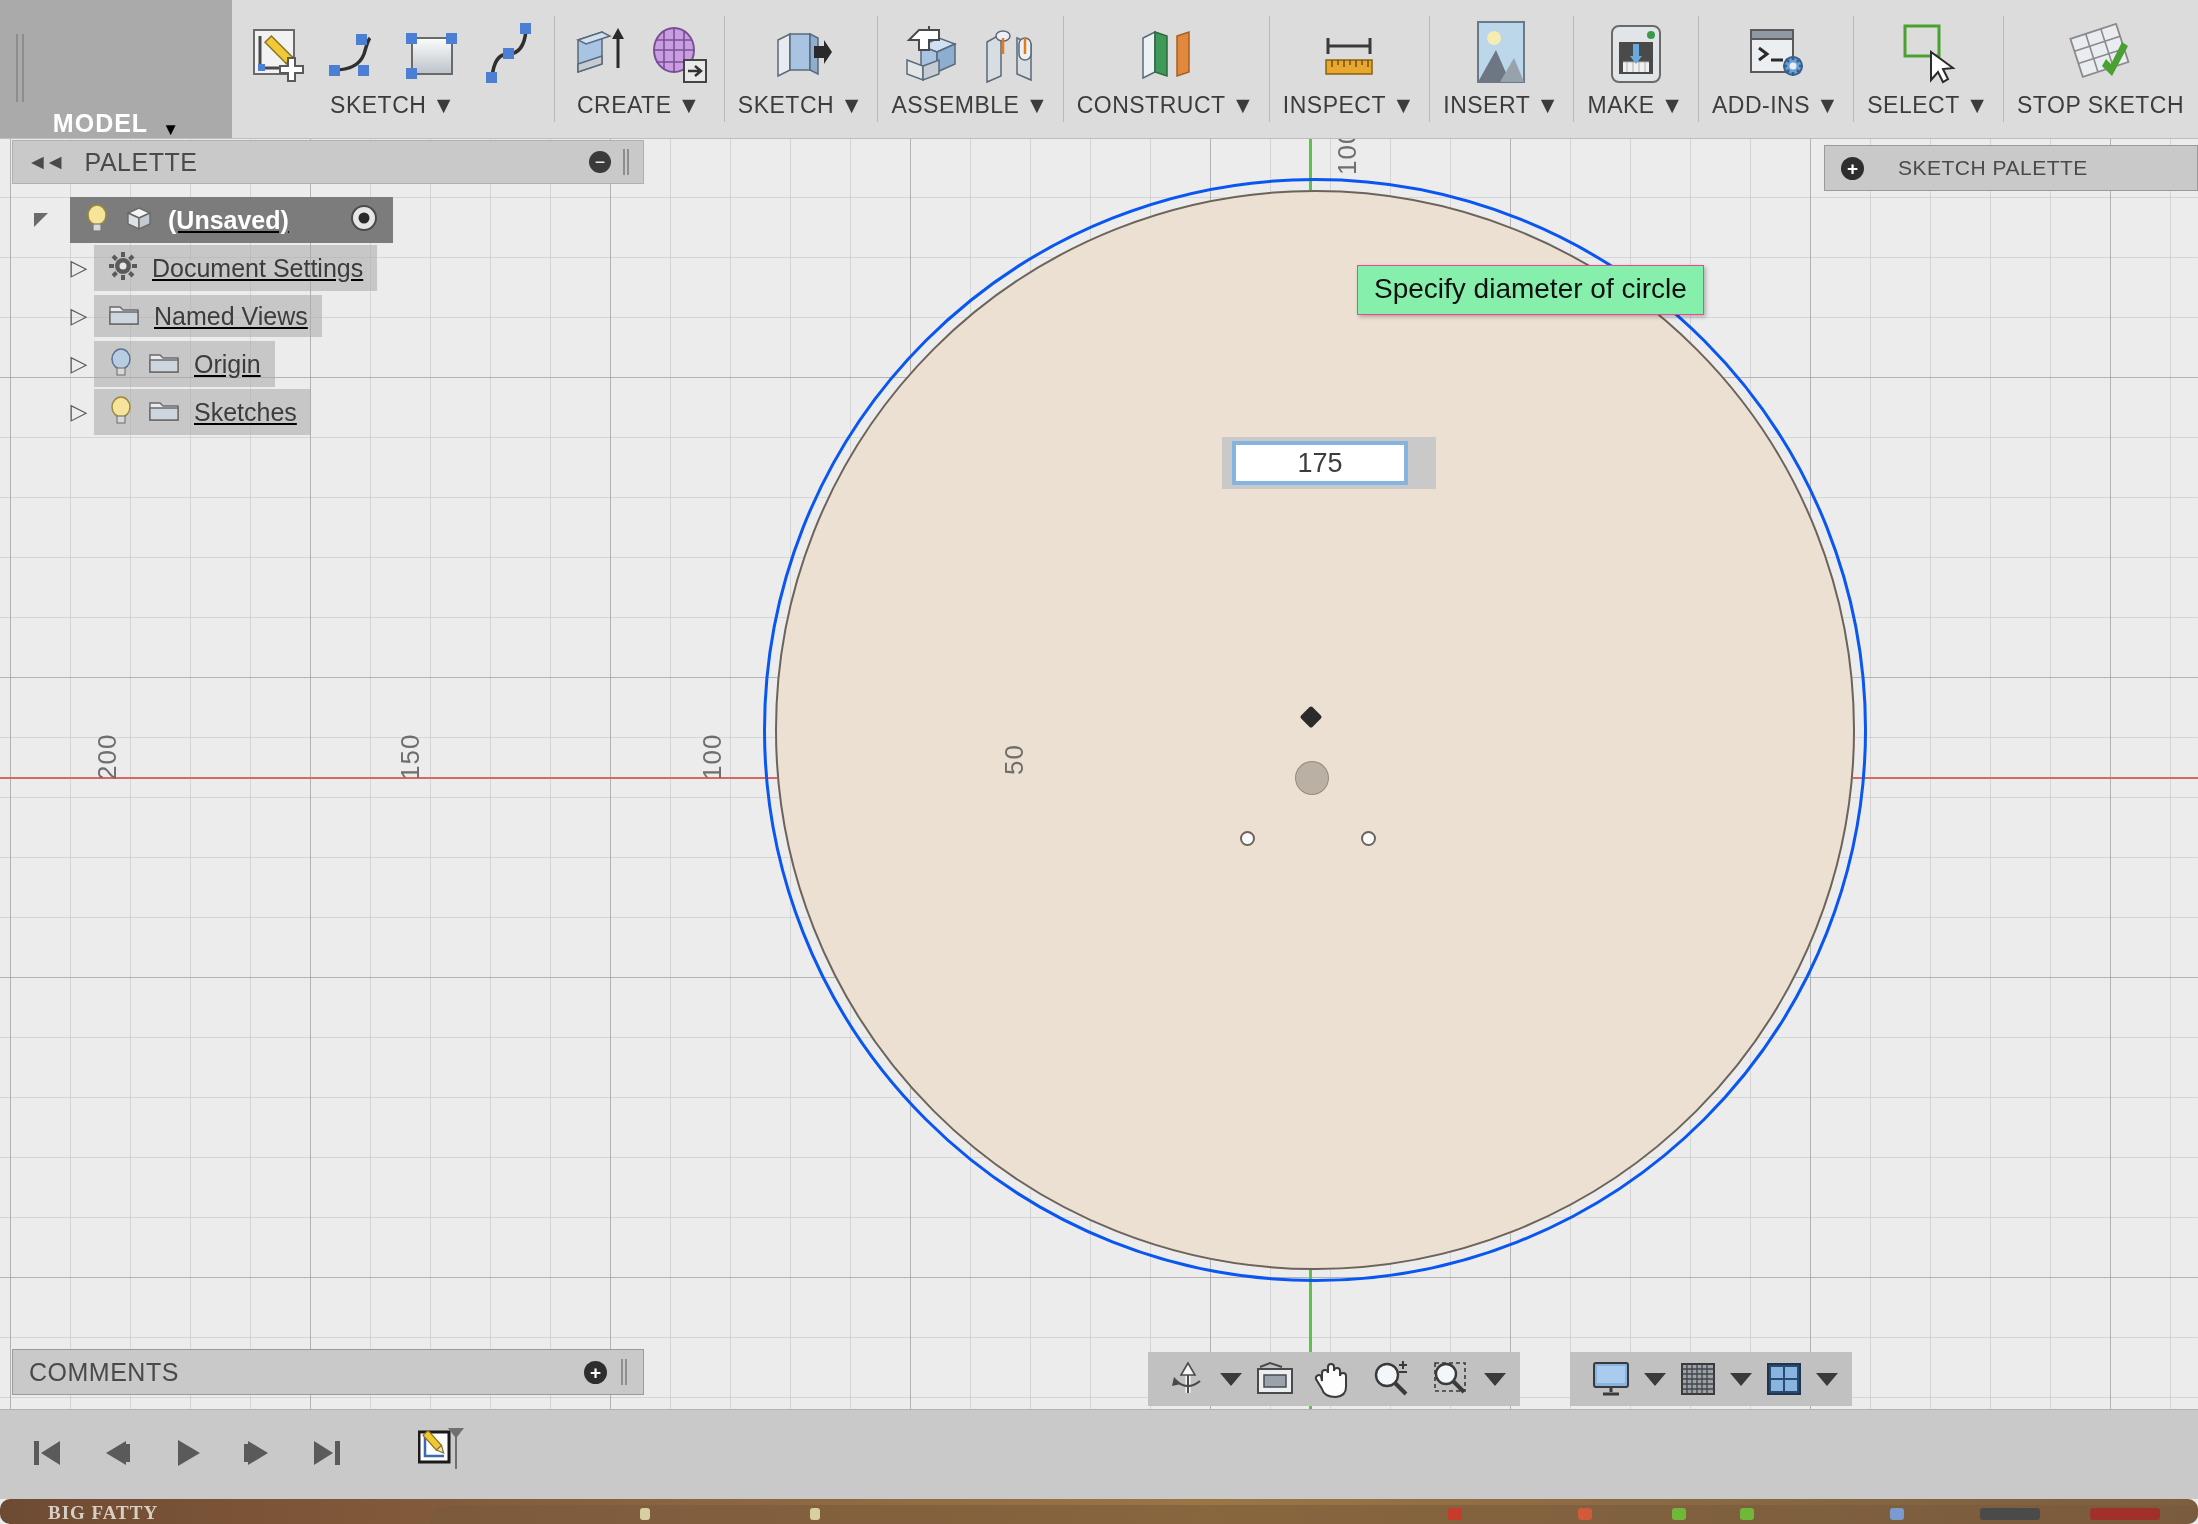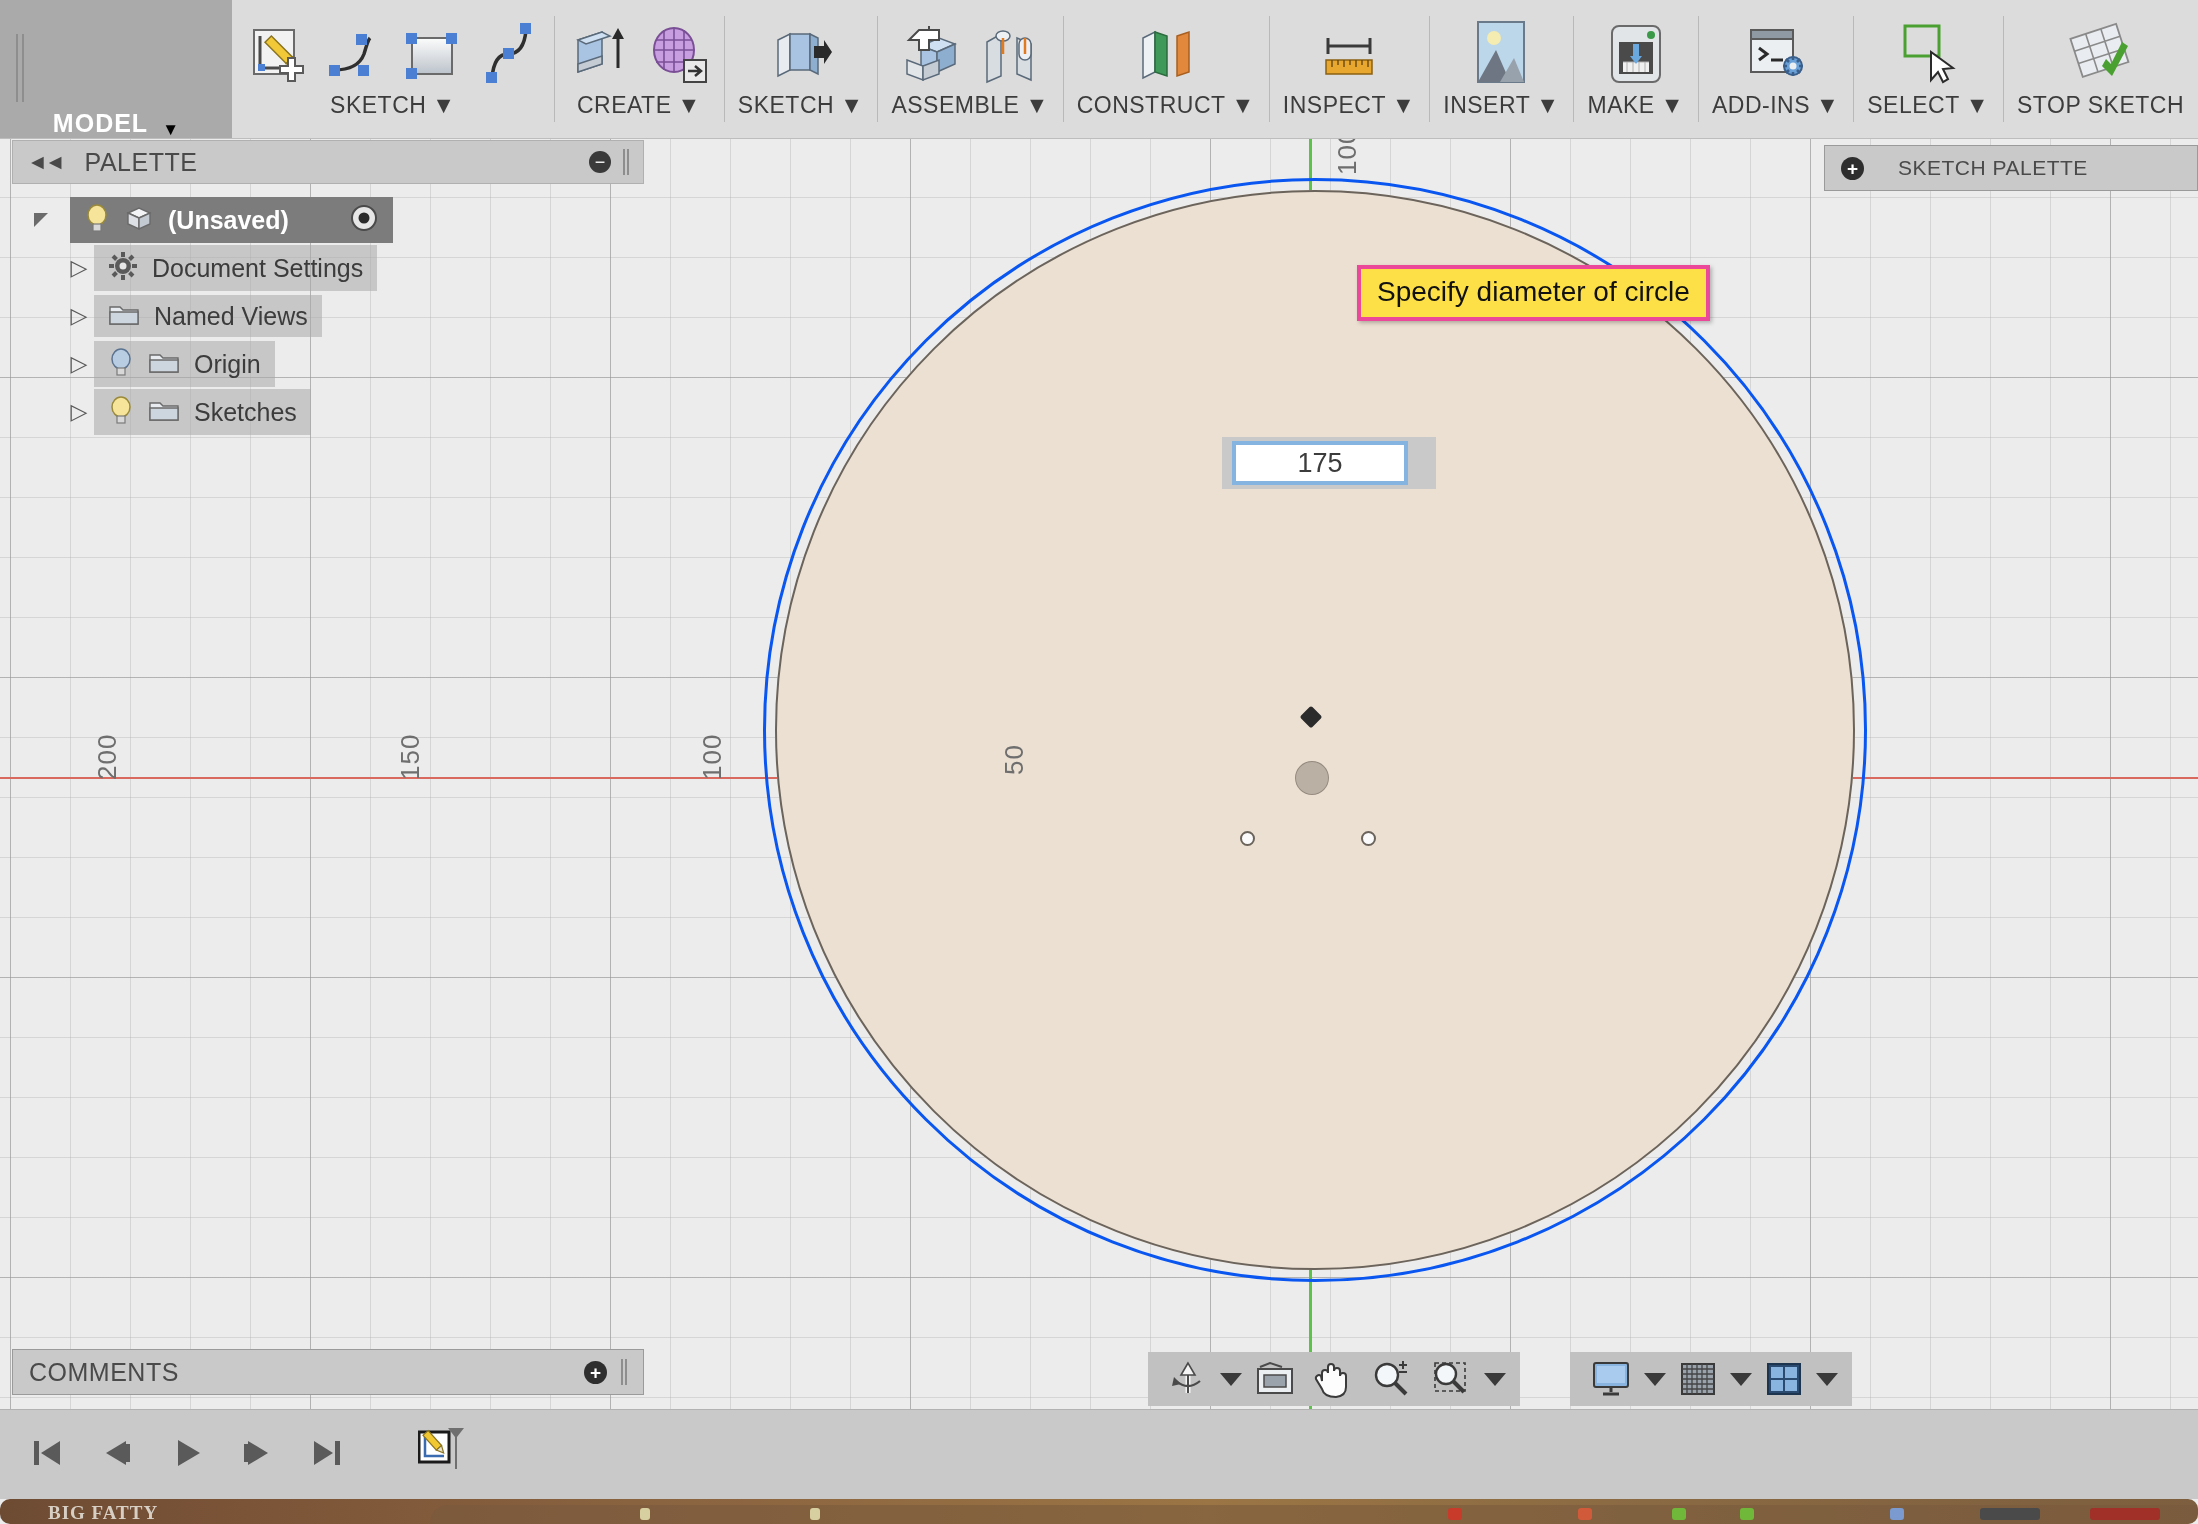--- a/index.html
+++ b/index.html
@@ -143,41 +143,42 @@
   .twisty {
     width:30px; text-align:center; color:#5a5a5a; font-size:22px;
   }
   .tri-open {
     width:0;height:0;border-left:14px solid #6b6b6b;border-bottom:14px solid transparent;
     margin-left:22px;
   }
   .node-chip {
     display:flex; align-items:center; gap:14px; padding:6px 14px;
     background:rgba(170,170,170,0.55);
+    text-decoration:underline;
   }
   .node-chip.selected { background:#7c7c7c; }
   .node-chip.selected .node-text { color:#ffffff; font-weight:bold; }
   .node-text { font-size:25px; color:#3c3c3c; white-space:nowrap; }
 
   
   #sketch-palette {
     position:absolute; left:1824px; top:145px; width:374px; height:46px;
     background:#c9c9c9; border:1px solid #9a9a9a;
     display:flex; align-items:center; gap:22px; padding-left:16px;
   }
   .plus-circle {
     width:23px;height:23px;border-radius:50%;background:#2e2e2e;color:#fff;
     display:flex;align-items:center;justify-content:center;font-size:19px;line-height:1;font-weight:bold;
   }
   #sketch-palette .title { font-size:21px; color:#4a4a4a; letter-spacing:0.5px;margin-left:12px;}
 
   
   #tooltip {
     position:absolute; left:1357px; top:265px;
-    background:#fde047; border:4px solid #ec4899;
+    background:#86efac; border:1px solid #ec4899;
     padding:7px 16px 9px 16px;
     font-size:28px; color:#111; white-space:nowrap;
     box-shadow:2px 2px 4px rgba(0,0,0,0.25);
   }
 
   
   #dim-input-wrap {
     position:absolute; left:1222px; top:437px;
     background:#c9c9c9; padding:4px 28px 4px 10px;
   }

